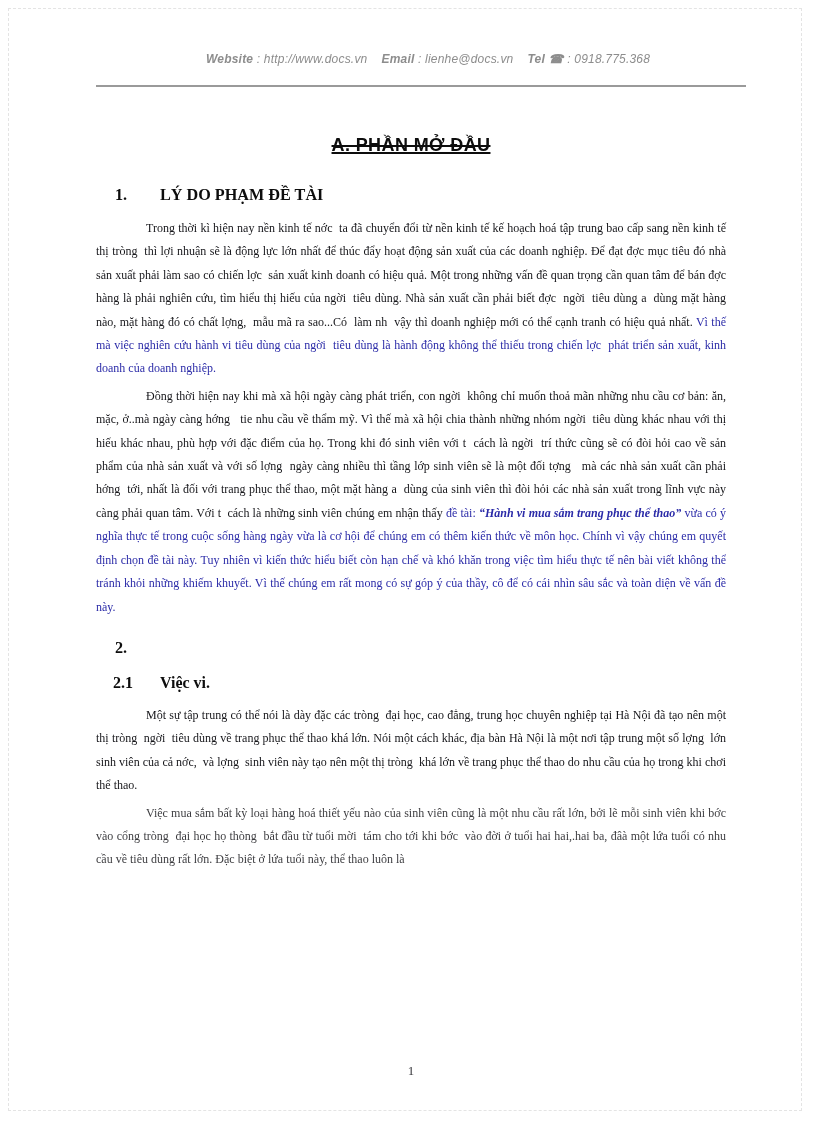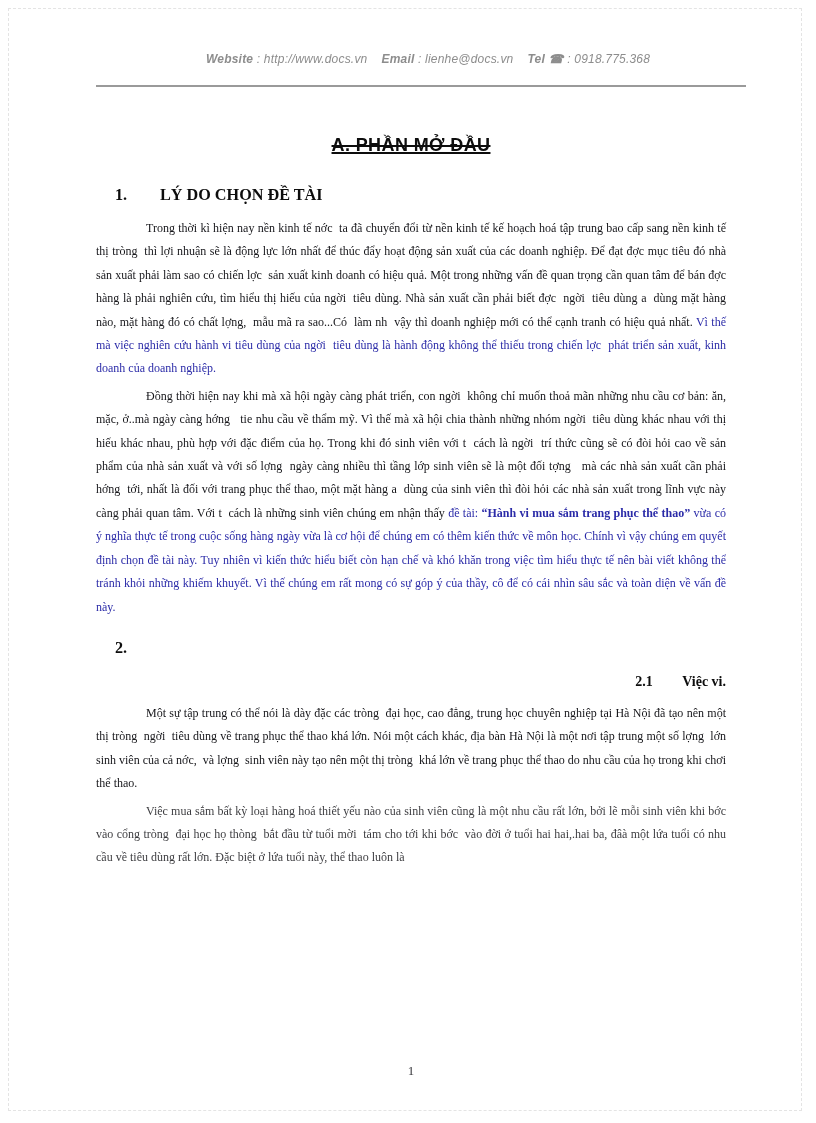--- a/index.html
+++ b/index.html
@@ -53,37 +53,36 @@
     font-weight:bold;
     font-size:16.2px;
     margin:20px 0 12px 0;
     color:#0d0d0d;
     white-space:pre-wrap;
   }
   .h1 .num{flex:0 0 64px;padding-left:19px;box-sizing:border-box;}
   .h2{
     display:flex;
     font-weight:bold;
-    font-size:14px;
+    font-size:16px;
     margin:16px 0 12px 0;
     color:#0d0d0d;
     white-space:pre-wrap;
-    justify-content:flex-end;
   }
   .h2 .num{flex:0 0 64px;padding-left:17px;box-sizing:border-box;}
   p.body{
     margin:0 0 4px 0;
     text-align:justify;
     text-indent:50px;
     font-size:12px;
     line-height:23.4px;
     white-space:pre-wrap;
   }
   .blue{color:var(--accent-blue);}
-  .quote{color:var(--accent-blue);font-weight:bold;}
+  .quote{color:var(--accent-blue);font-weight:bold;font-style:italic;}
   .fade{opacity:.85;}
   .pagenum{
     position:absolute;
     left:96px;width:630px;
     bottom:44px;
     text-align:center;
     font-size:13px;
     color:#3a3a3e;
   }
 </style>
@@ -95,21 +94,21 @@
 
   <div class="header">
     <span class="lbl">Website</span><span> : http://www.docs.vn</span><span class="sep"></span><span class="lbl">Email</span><span> : lienhe@docs.vn</span><span class="sep"></span><span class="lbl">Tel</span> <span class="lbl">☎</span><span> : 0918.775.368</span>
   </div>
 
   <div class="title">A. PHẦN MỞ ĐẦU</div>
 
   <div class="content">
 
     <div class="h1">
-      <span class="num">1.</span><span>LÝ DO CHỌN ĐỀ TÀI</span>
+      <span class="num">1.</span><span>LÝ DO PHẠM ĐỀ TÀI</span>
     </div>
 
     <p class="body"><span>Trong thời kì hiện nay nền kinh tế nớc  ta đã chuyển đổi từ nền kinh tế kế hoạch hoá tập trung bao cấp sang nền kinh tế thị tròng  thì lợi nhuận sẽ là động lực lớn nhất để thúc đẩy hoạt động sản xuất của các doanh nghiệp. Để đạt đợc mục tiêu đó nhà sản xuất phải làm sao có chiến lợc  sản xuất kinh doanh có hiệu quả. Một trong những vấn đề quan trọng cần quan tâm để bán đợc  hàng là phải nghiên cứu, tìm hiểu thị hiếu của ngời  tiêu dùng. Nhà sản xuất cần phải biết đợc  ngời  tiêu dùng a  dùng mặt hàng nào, mặt hàng đó có chất lợng,  mẫu mã ra sao...Có  làm nh  vậy thì doanh nghiệp mới có thể cạnh tranh có hiệu quả nhất. </span><span class="blue">Vì thế mà việc nghiên cứu hành vi tiêu dùng của ngời  tiêu dùng là hành động không thể thiếu trong chiến lợc  phát triển sản xuất, kinh doanh của doanh nghiệp.</span></p>
 
     <p class="body"><span>Đồng thời hiện nay khi mà xã hội ngày càng phát triển, con ngời  không chỉ muốn thoả mãn những nhu cầu cơ bản: ăn, mặc, ở..mà ngày càng hớng   tie nhu cầu về thẩm mỹ. Vì thế mà xã hội chia thành những nhóm ngời  tiêu dùng khác nhau với thị hiếu khác nhau, phù hợp với đặc điểm của họ. Trong khi đó sinh viên với t  cách là ngời  trí thức cũng sẽ có đòi hỏi cao về sản phẩm của nhà sản xuất và với số lợng  ngày càng nhiều thì tầng lớp sinh viên sẽ là một đối tợng   mà các nhà sản xuất cần phải hớng  tới, nhất là đối với trang phục thể thao, một mặt hàng a  dùng của sinh viên thì đòi hỏi các nhà sản xuất trong lĩnh vực này càng phải quan tâm. Với t  cách là những sinh viên chúng em nhận thấy </span><span class="blue">đề tài: </span><span class="quote">“Hành vi mua sắm trang phục thể thao”</span><span class="blue"> vừa có ý nghĩa thực tế trong cuộc sống hàng ngày vừa là cơ hội để chúng em có thêm kiến thức về môn học. Chính vì vậy chúng em quyết định chọn đề tài này. Tuy nhiên vì kiến thức hiểu biết còn hạn chế và khó khăn trong việc tìm hiểu thực tế nên bài viết không thể tránh khỏi những khiếm khuyết. Vì thế chúng em rất mong có sự góp ý của thầy, cô để có cái nhìn sâu sắc và toàn diện về vấn đề này.</span></p>
 
     <div class="h1">
       <span class="num">2.</span>
     </div>
 

